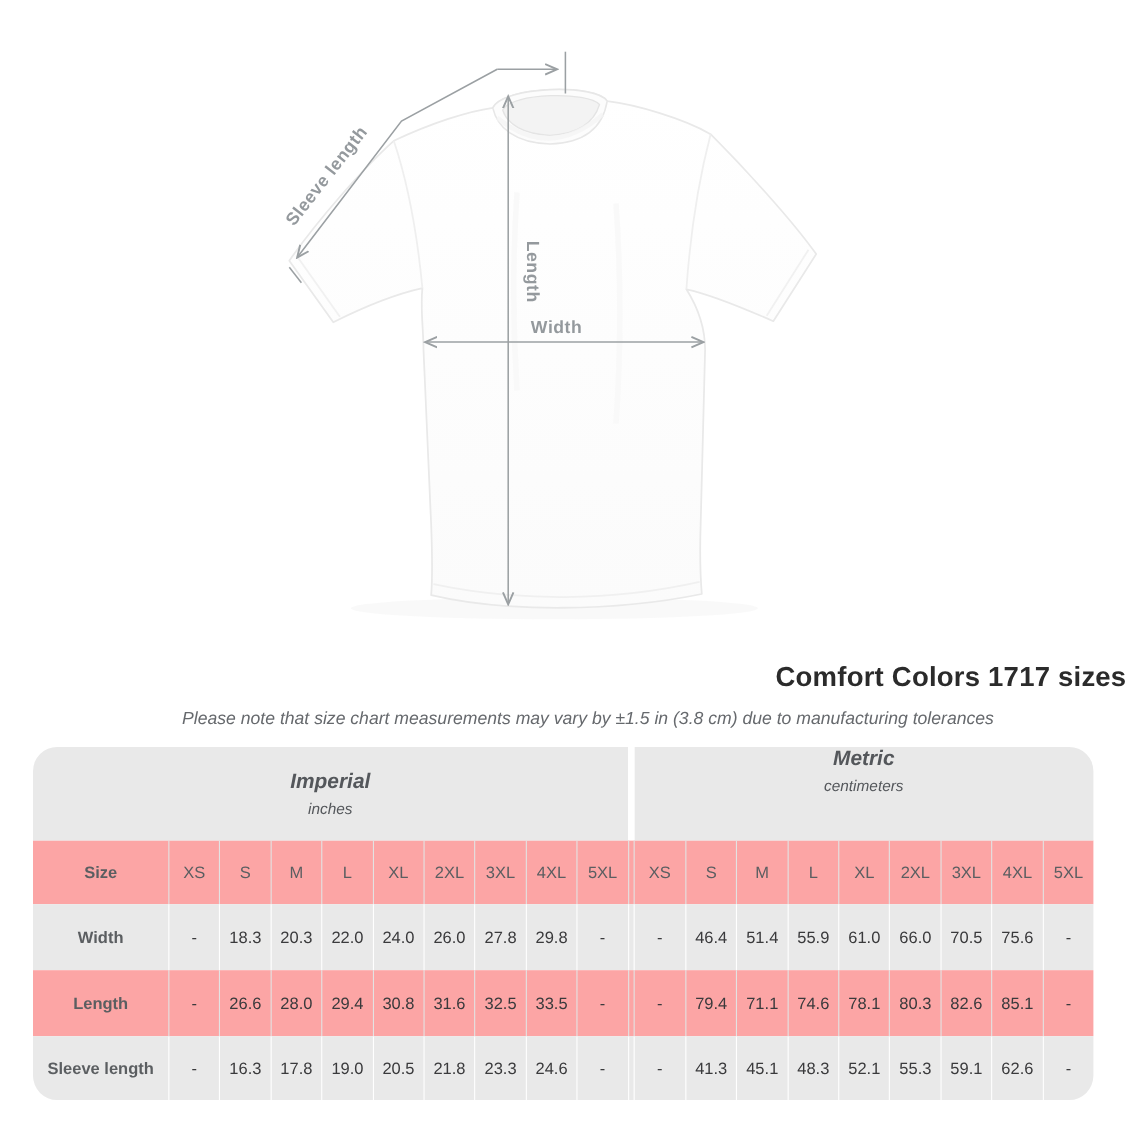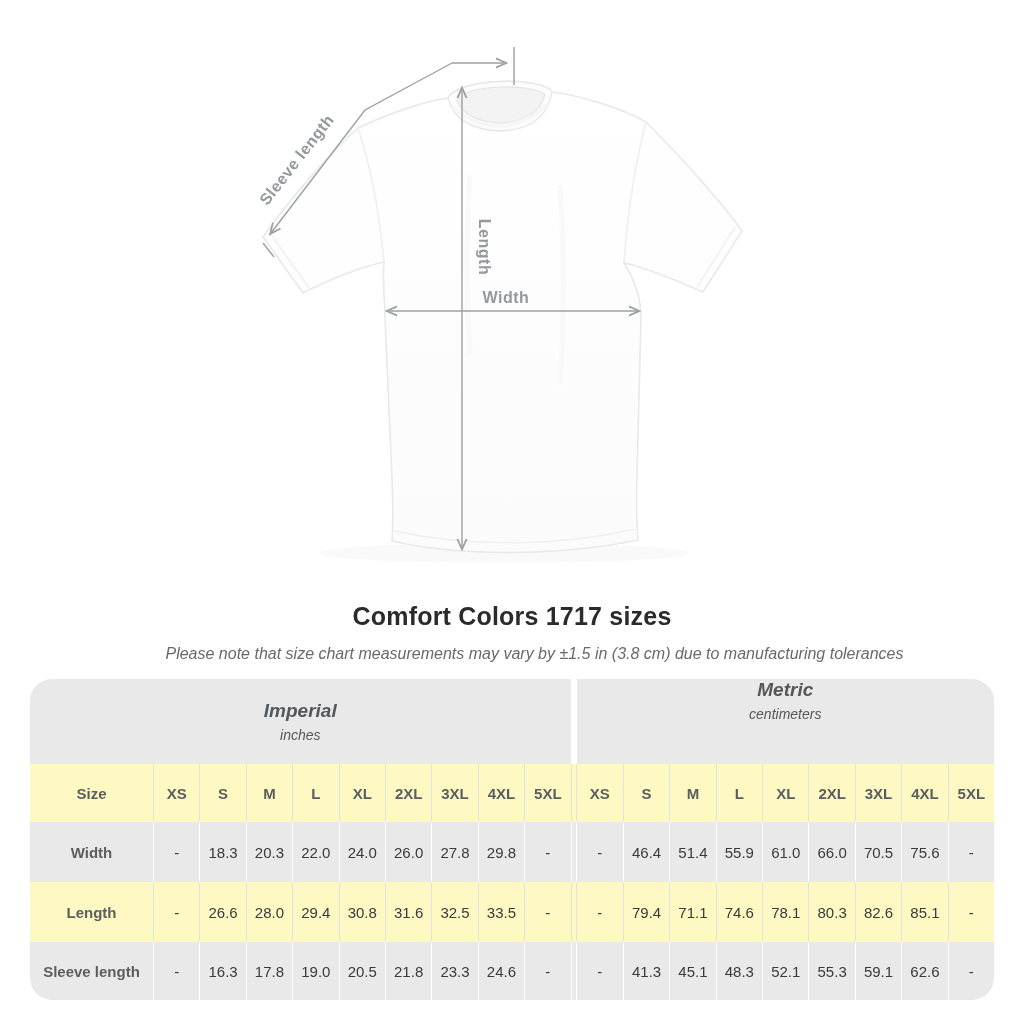--- a/index.html
+++ b/index.html
@@ -3,47 +3,47 @@
 <meta charset="utf-8">
 <style>
   html,body{margin:0;padding:0;background:#fff;}
   .sheet{
     width:1024px;height:1024px;position:relative;background:#ffffff;
     font-family:"Liberation Sans",sans-serif;overflow:hidden;
   }
   .diagram{width:1024px;height:592px;}
   .diagram svg{display:block;}
   .title{
-    margin:10px 0 14px;text-align:center;font-size:25px;font-weight:700;
+    margin:10px 0 14px;text-align:right;font-size:25px;font-weight:700;
     color:#2b2b2b;letter-spacing:.2px;
   }
   .note{
     margin:7px 0 16px;text-align:center;font-style:italic;
     font-size:16px;color:#66696d;padding-left:45px;
   }
   
   .size-table{width:964px;margin:0 auto;}
   .row{
     display:grid;
     grid-template-columns:123px repeat(9,1fr) 6px repeat(9,1fr);
     align-items:stretch;
   }
   .band{min-height:85px;}
   .h58{min-height:58px;}
   .h60{min-height:60px;}
-  .r-white{--sep:#e3e3e3;background:#fef9c3;}
+  .r-white{--sep:#e3e3e3;background:#fca5a5;}
   .r-gray{--sep:#ffffff;background:#e9e9e9;}
   .c{
     display:flex;align-items:center;justify-content:center;
     border-left:1px solid var(--sep);
     font-size:15px;color:#3a3a3c;
   }
   .c.nb{border-left:none;}
   .c.label{font-weight:700;color:#5b5e61;}
-  .c.head{font-weight:700;color:#5b5e61;}
+  .c.head{font-weight:400;color:#5b5e61;}
   .gap{border-left:1px solid var(--sep);border-right:1px solid var(--sep);}
   .row.last{border-radius:0 0 22px 22px;overflow:hidden;}
   
   .band-left{
     grid-column:1/11;background:#e9e9e9;border-radius:22px 0 0 0;
     display:flex;flex-direction:column;align-items:center;justify-content:center;gap:5px;
   }
   .band-gap{grid-column:11/12;background:#ffffff;}
   .band-right{
     grid-column:12/21;background:#e9e9e9;border-radius:0 22px 0 0;

